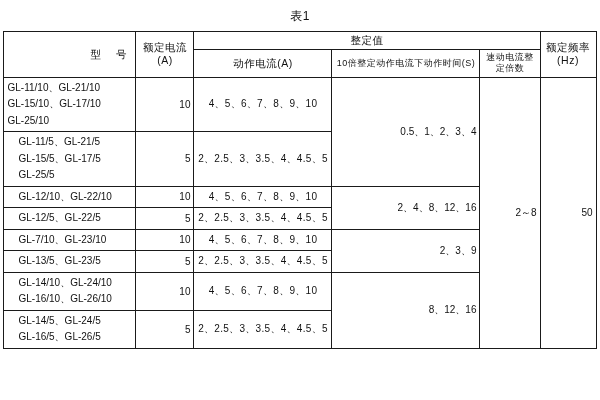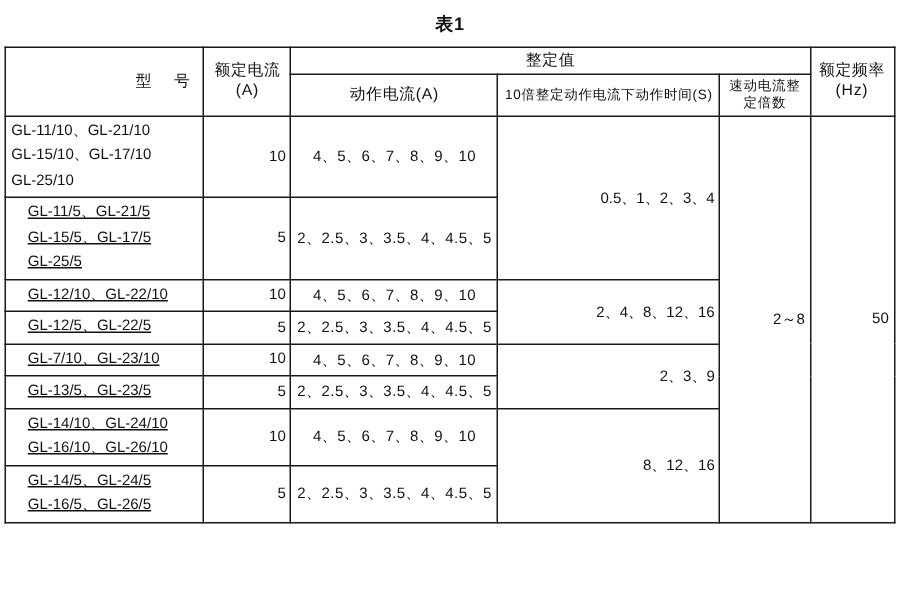--- a/index.html
+++ b/index.html
@@ -21,21 +21,20 @@
     box-sizing: border-box;
     padding: 0;
   }
   .table-caption {
     text-align: center;
     font-size: 12px;
     color: #111;
     padding-top: 8px;
     padding-bottom: 6px;
     letter-spacing: 0.5px;
-    font-weight: bold;
   }
   table.spec {
     border-collapse: collapse;
     width: 564px;
     margin: 0 auto;
     table-layout: fixed;
     font-size: 10px;
     color: #111;
   }
   table.spec td, table.spec th {
@@ -63,21 +62,20 @@
 
   .cell-model {
     text-align: left;
     padding-left: 8px;
     line-height: 1.65;
     font-size: 10px;
     white-space: nowrap;
   }
   .cell-model.indent {
     padding-left: 14px;
-    text-decoration: underline;
   }
   .cell-center {
     text-align: right;
     font-size: 10px;
   }
   .cell-op {
     text-align: center;
     font-size: 10px;
     letter-spacing: 0.3px;
     white-space: nowrap;

